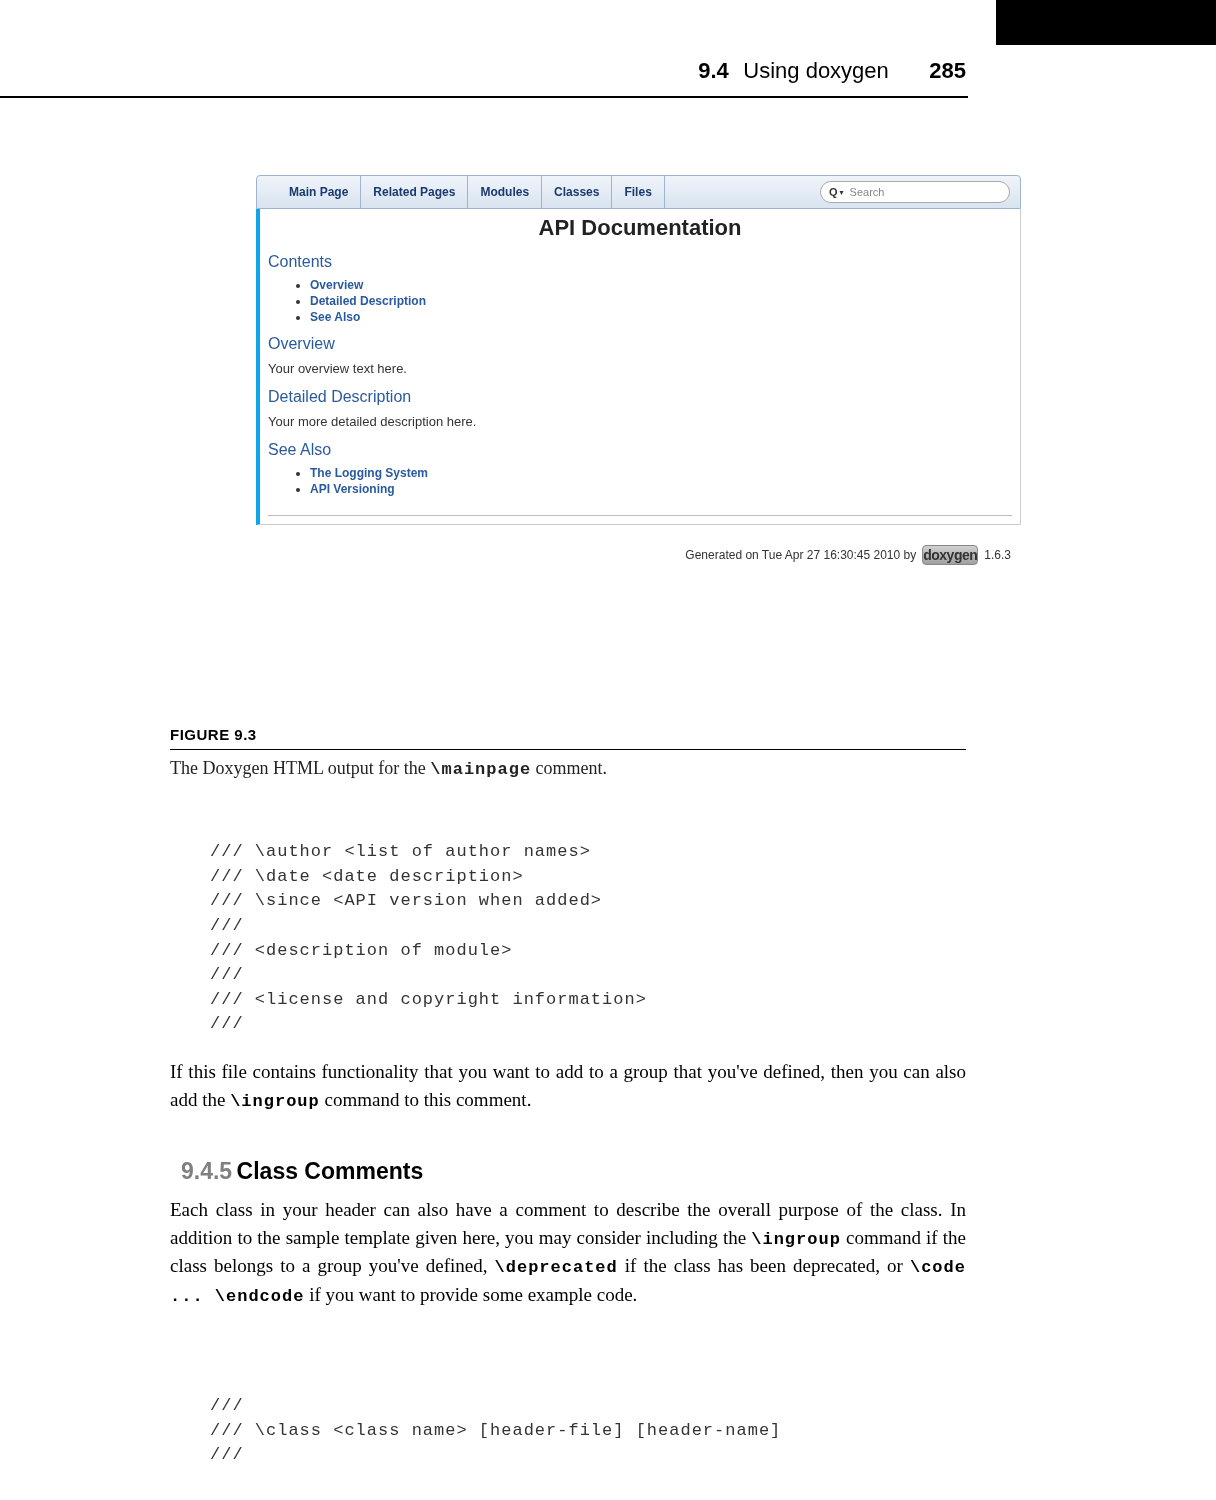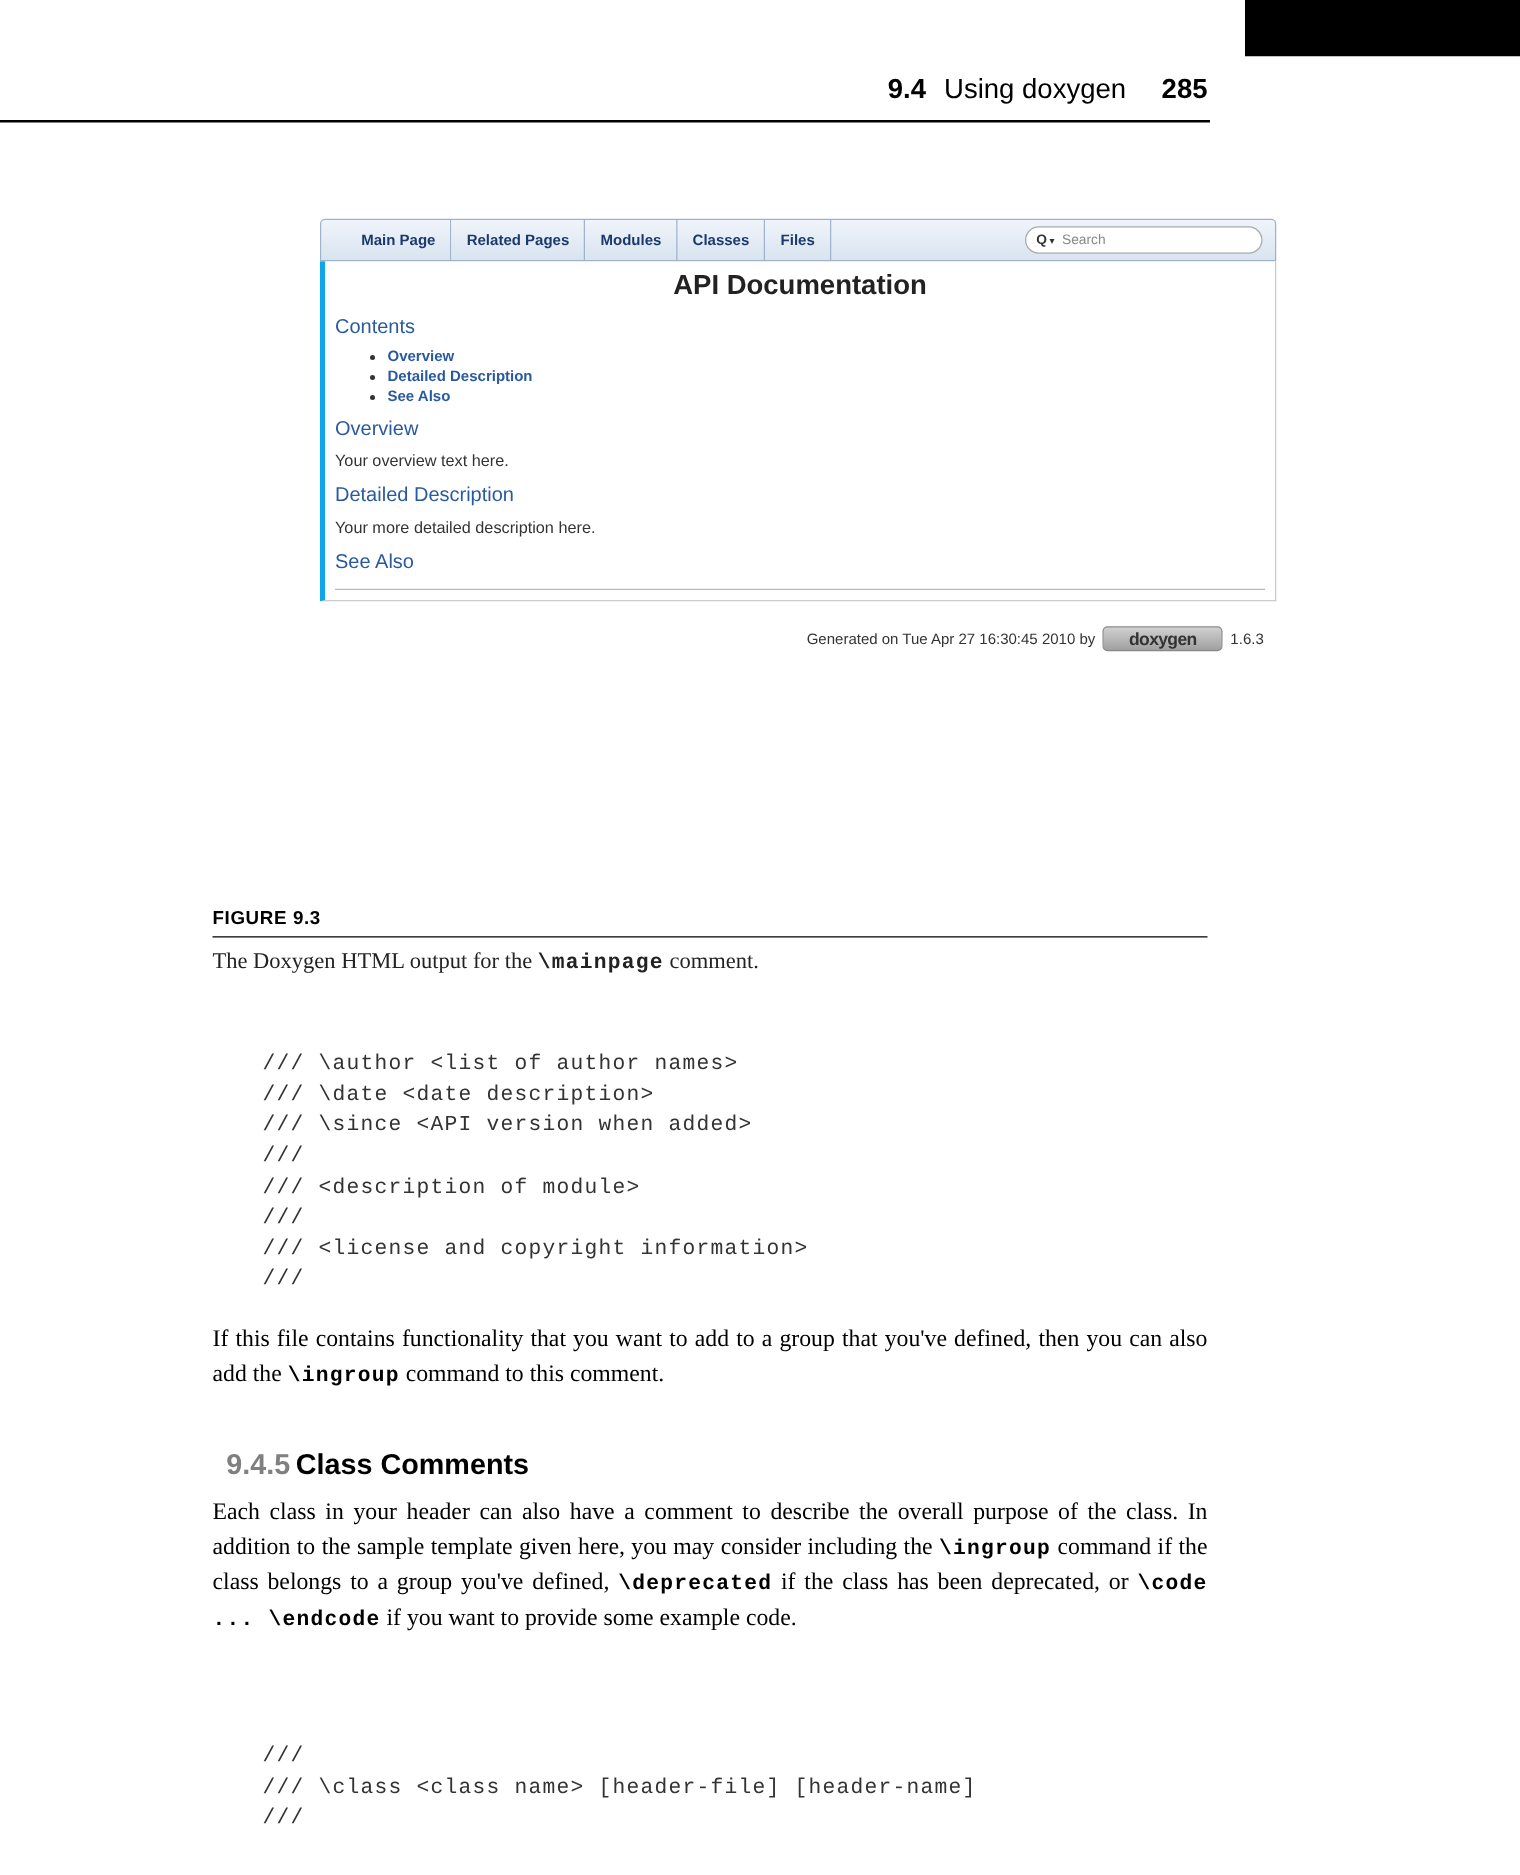--- a/index.html
+++ b/index.html
@@ -22,21 +22,21 @@
   .page-header {
     position: absolute;
     top: 58px;
     left: 0;
     right: 0;
     padding-right: 250px;
     text-align: right;
     font-family: Arial, Helvetica, sans-serif;
   }
   .header-section { font-size: 22px; font-weight: bold; margin-right: 10px; }
-  .header-title { font-size: 22px; font-weight: normal; margin-right: 24px; }
+  .header-title { font-size: 22px; font-weight: normal; margin-right: 36px; }
   .header-page { font-size: 22px; font-weight: bold; }
   .header-rule {
     position: absolute;
     top: 96px;
     left: 0;
     right: 248px;
     height: 2px;
     background: #000;
   }
   .figure-wrap {
@@ -95,21 +95,21 @@
   .dox-ul { padding: 4px 0 8px 50px; }
   .dox-ul li { color: #2a5a9e; font-weight: bold; font-size: 12px; padding: 1px 0; }
   .dox-ul li::marker { color: #333; }
   .dox-hr { border: none; border-top: 1px solid #bbb; margin: 10px 8px 4px; }
   .dox-footer { text-align: right; font-size: 12px; color: #333; padding: 20px 10px 0; display:flex; justify-content:flex-end; align-items:center; gap:6px; }
   .doxy-logo {
     display:inline-flex; align-items:center;
     background: linear-gradient(#d0d0d0, #a0a0a0);
     border: 1px solid #888;
     border-radius: 4px;
-    padding: 1px 20px;
+    padding: 1px 0;
     font-family: Arial, sans-serif;
     font-weight: bold;
     font-size: 14px;
     color: #333;
     letter-spacing: -0.5px;
   }
   .fig-caption {
     position: absolute;
     top: 726px;
     left: 170px;
@@ -185,20 +185,24 @@
     <ul class="dox-ul">
       <li>Overview</li>
       <li>Detailed Description</li>
       <li>See Also</li>
     </ul>
     <div class="dox-sec">Overview</div>
     <div class="dox-text">Your overview text here.</div>
     <div class="dox-sec">Detailed Description</div>
     <div class="dox-text">Your more detailed description here.</div>
     <div class="dox-sec">See Also</div>
+    <ul class="dox-ul">
+      <li>The Logging System</li>
+      <li>API Versioning</li>
+    </ul>
     <hr class="dox-hr">
   </div>
   <div class="dox-footer">
     <span>Generated on Tue Apr 27 16:30:45 2010 by</span>
     <span class="doxy-logo">doxygen</span>
     <span>1.6.3</span>
   </div>
 </div>
 
 <div class="fig-caption">

